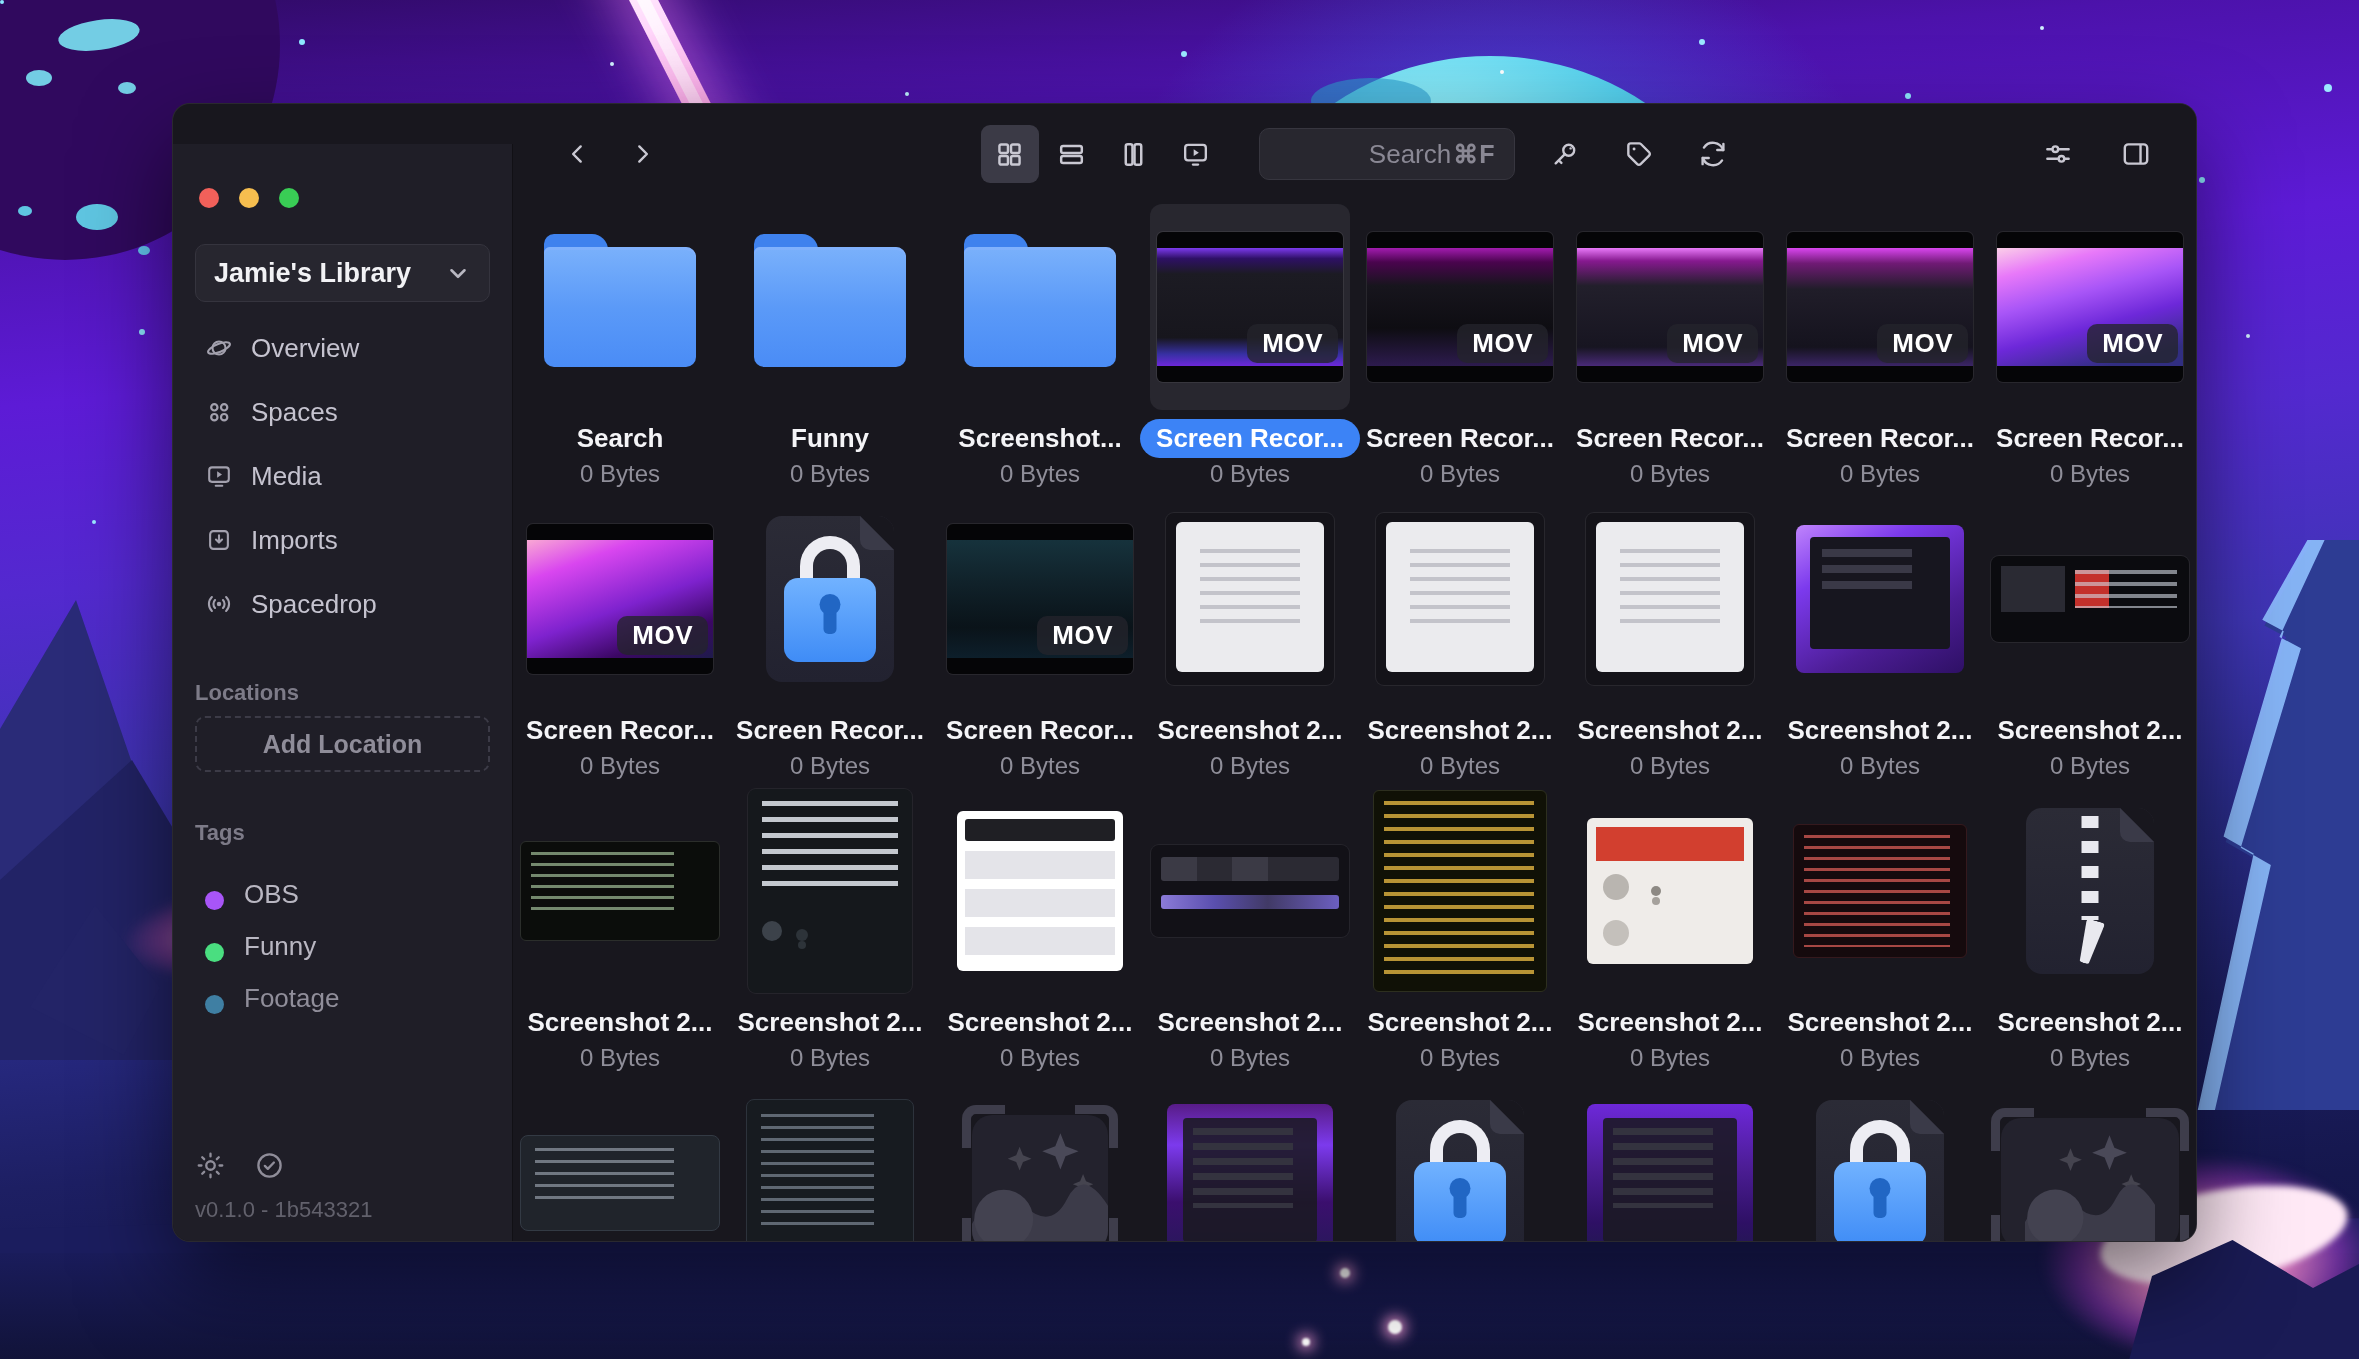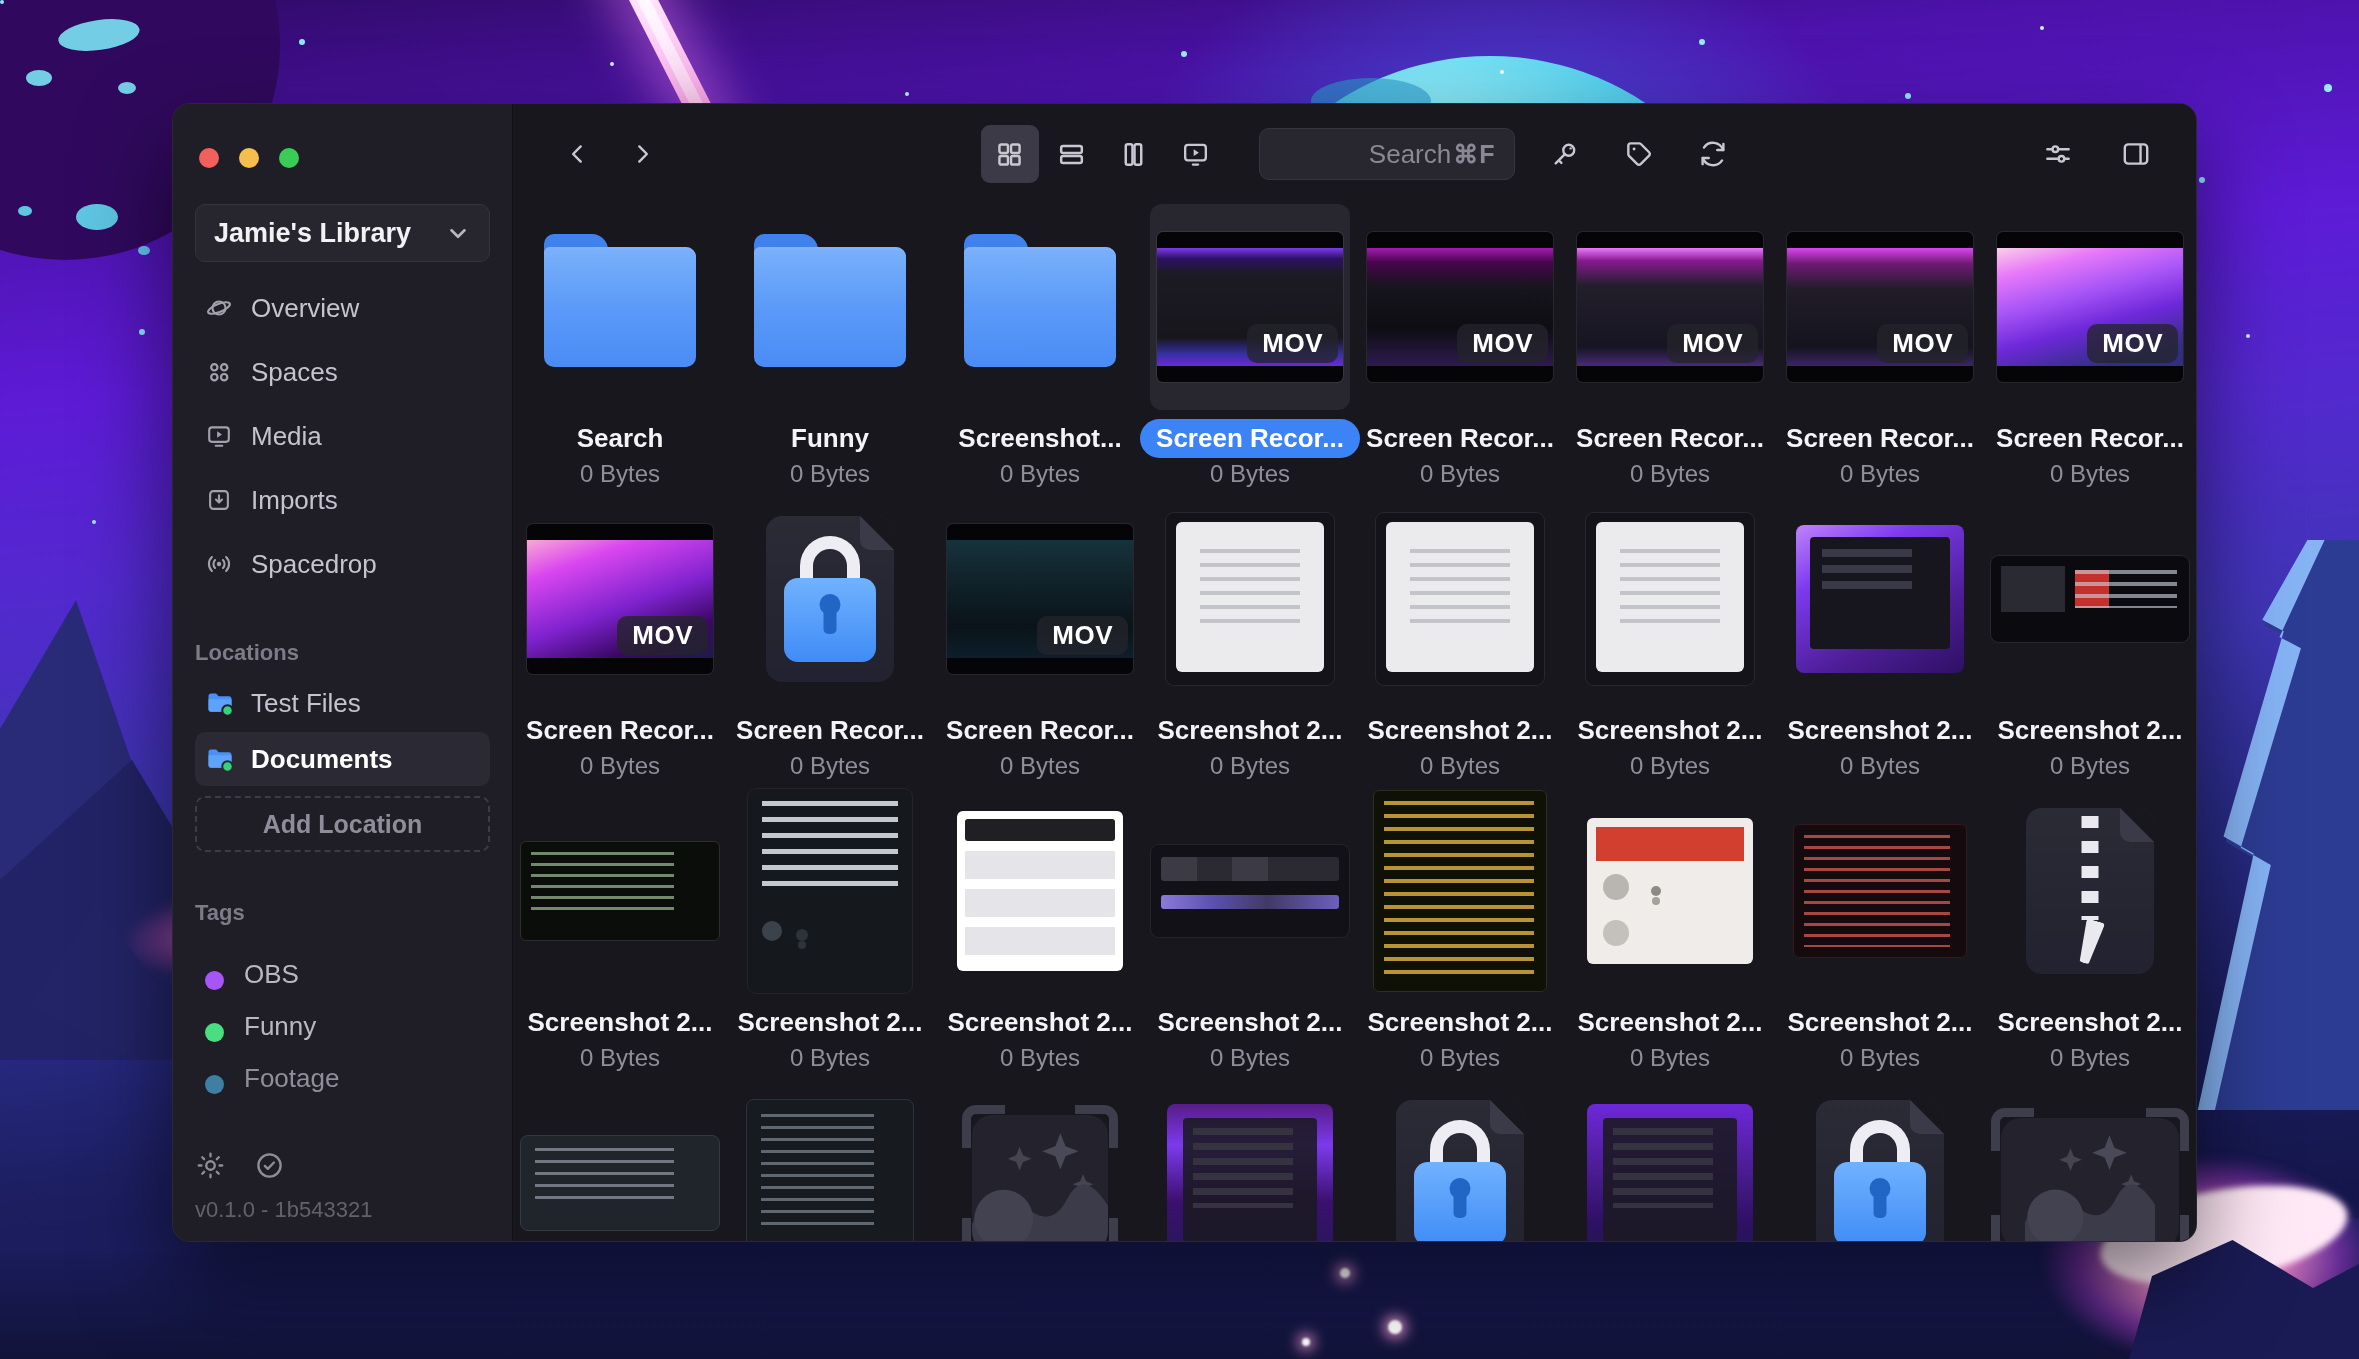--- a/index.html
+++ b/index.html
@@ -41,21 +41,21 @@
   #glow-right{right:-60px;top:1130px;width:420px;height:260px;background:radial-gradient(closest-side,rgba(255,255,255,.95),rgba(255,143,208,.8) 36%,rgba(217,70,239,.4) 62%,transparent 80%);}
   #glow-right-core{right:10px;top:1190px;width:250px;height:90px;border-radius:50%;background:#ffe9f6;transform:rotate(-10deg);z-index:4;filter:blur(3px);}
   #crystal-right{right:0px;top:1240px;width:230px;height:120px;background:#1a1b55;clip-path:polygon(10% 30%,45% 0,80% 40%,100% 20%,100% 100%,0 100%);z-index:5;}
   .spark{width:10px;height:10px;border-radius:50%;background:#fff;z-index:4;filter:blur(1px);box-shadow:0 0 14px 4px rgba(255,160,220,.9);}
   #spark1{left:1340px;top:1268px;} #spark2{left:1388px;top:1320px;width:14px;height:14px;} #spark3{left:1302px;top:1338px;width:8px;height:8px;}
 
   
   #window{left:172px;top:103px;width:2023px;height:1137px;border-radius:18px;background:#18171e;border:1px solid rgba(255,255,255,.08);box-shadow:0 40px 90px rgba(0,0,0,.55);z-index:10;overflow:hidden;display:flex;}
 
   
-  #sidebar{width:340px;flex:none;background:#1f1e27;border-right:1px solid rgba(0,0,0,.45);position:relative;padding:16px 22px;box-sizing:border-box;}
+  #sidebar{width:340px;flex:none;background:#1f1e27;border-right:1px solid rgba(0,0,0,.45);position:relative;padding:16px 22px;box-sizing:border-box;margin-top:40px;}
   #traffic{display:flex;gap:20px;margin-top:28px;margin-left:4px;}
   .tl{width:20px;height:20px;border-radius:50%;}
   #tl-close{background:#f1605a;} #tl-min{background:#f6be4f;} #tl-zoom{background:#39cd55;}
   #lib-switcher{margin-top:36px;height:56px;border-radius:10px;background:#27262f;border:1px solid #35343e;display:flex;align-items:center;justify-content:space-between;padding:0 18px;cursor:default;}
   #lib-name{color:#f2f2f5;font-size:27px;font-weight:700;}
   #lib-switcher svg{width:26px;height:26px;color:#b9b8c2;}
   #nav{margin-top:18px;display:flex;flex-direction:column;gap:8px;}
   .nav-item{height:56px;display:flex;align-items:center;gap:18px;padding:0 10px;border-radius:10px;color:#c5c3cf;font-size:26px;font-weight:500;}
   .nav-item svg{width:28px;height:28px;color:#a3a1ae;flex:none;}
   .sec-header{margin-top:48px;color:#7d7b88;font-size:22px;font-weight:700;}
@@ -258,38 +258,20 @@
       <div class="nav-item">
         <svg viewBox="0 0 24 24" fill="none" stroke="currentColor" stroke-width="1.8" stroke-linecap="round">
             <circle cx="12" cy="12" r="1.9" fill="currentColor" stroke="none"></circle>
             <path d="M8.6 15.4a4.9 4.9 0 0 1 0-6.8M15.4 8.6a4.9 4.9 0 0 1 0 6.8M5.9 18a8.4 8.4 0 0 1 0-12M18.1 6a8.4 8.4 0 0 1 0 12"></path>
           </svg>
         <span>Spacedrop</span>
       </div>
     </div>
 
     <div class="sec-header">Locations</div>
-    <div style="margin-top:10px;">
-      <div class="loc-item">
-        <svg viewBox="0 0 24 24">
-            <path d="M2.8 6.3c0-1.1.9-2 2-2h4.1l2 2.2h8.3c1.1 0 2 .9 2 2v8.5c0 1.1-.9 2-2 2H4.8c-1.1 0-2-.9-2-2V6.3z" fill="#4a90f6"></path>
-            <path d="M2.8 9h18.4v7.9c0 1.1-.9 2-2 2H4.8c-1.1 0-2-.9-2-2V9z" fill="#5da3f9"></path>
-            <circle cx="18" cy="18" r="4.2" fill="#34d37b" stroke="#1f1e27" stroke-width="1.6"></circle>
-          </svg>
-        <span>Test Files</span>
-      </div>
-      <div class="loc-item selected">
-        <svg viewBox="0 0 24 24">
-            <path d="M2.8 6.3c0-1.1.9-2 2-2h4.1l2 2.2h8.3c1.1 0 2 .9 2 2v8.5c0 1.1-.9 2-2 2H4.8c-1.1 0-2-.9-2-2V6.3z" fill="#4a90f6"></path>
-            <path d="M2.8 9h18.4v7.9c0 1.1-.9 2-2 2H4.8c-1.1 0-2-.9-2-2V9z" fill="#5da3f9"></path>
-            <circle cx="18" cy="18" r="4.2" fill="#34d37b" stroke="#2b2a34" stroke-width="1.6"></circle>
-          </svg>
-        <span>Documents</span>
-      </div>
-    </div>
     <div id="add-location">Add Location</div>
 
     <div class="sec-header">Tags</div>
     <div style="margin-top:12px;">
       <div class="tag-item">
         <span class="tag-dot" style="background:#a855f7"></span>
         <span>OBS</span>
       </div>
       <div class="tag-item">
         <span class="tag-dot" style="background:#4ade80"></span>

